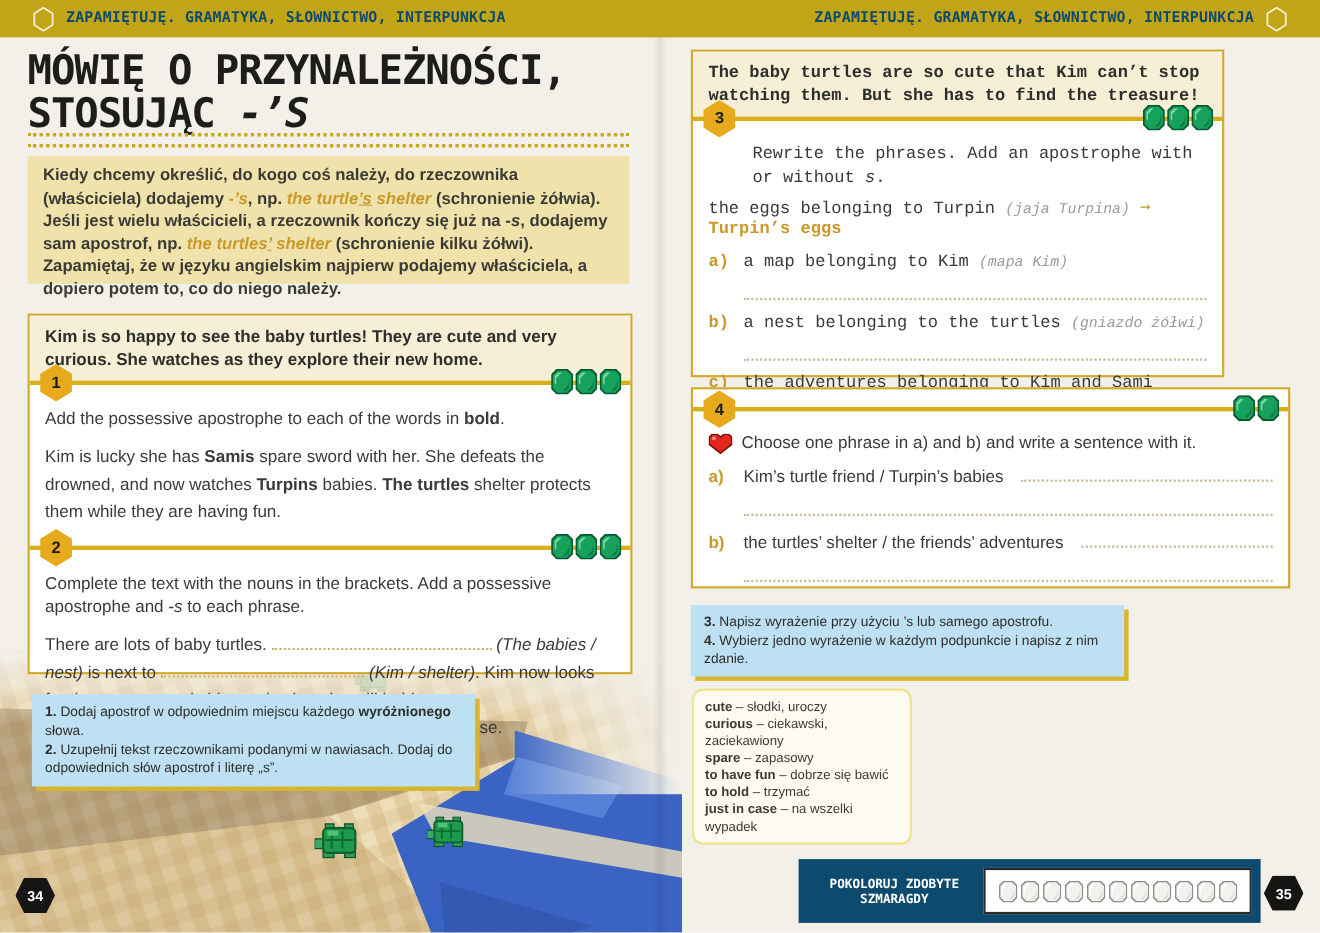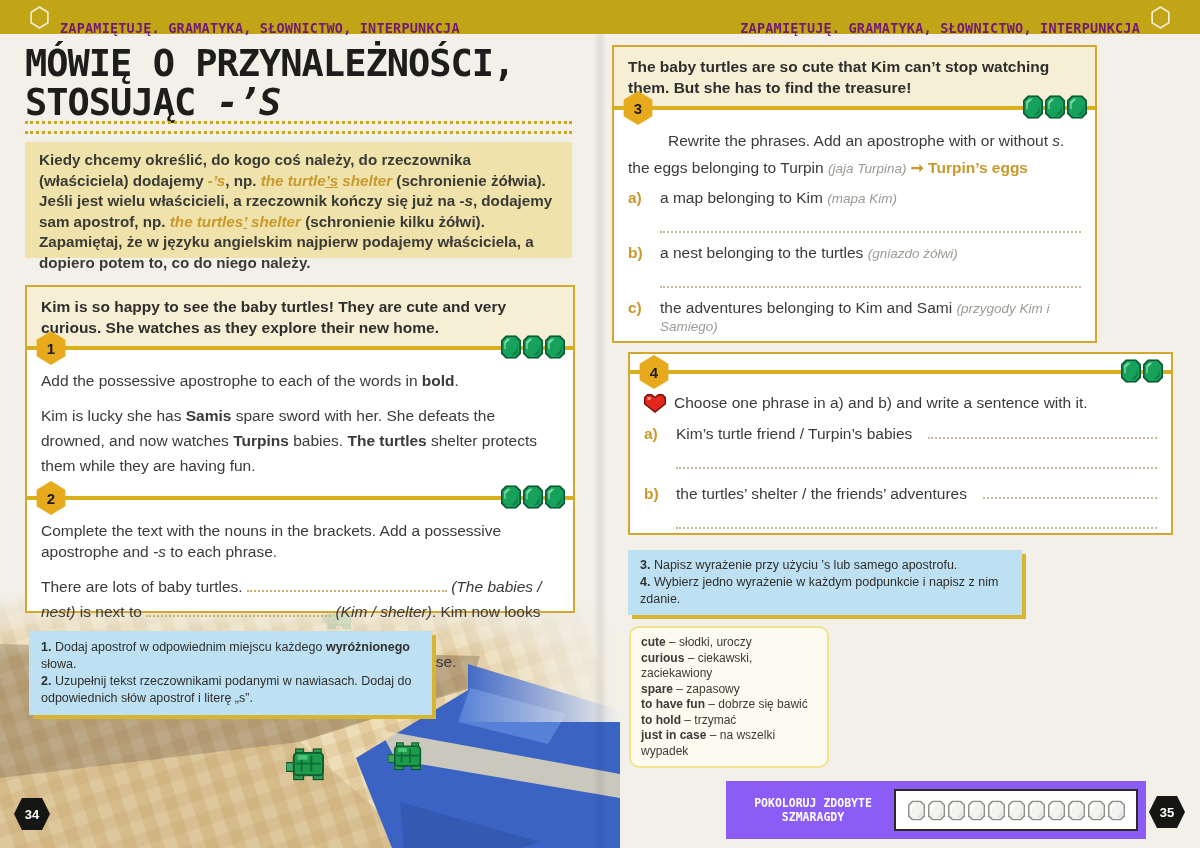--- a/index.html
+++ b/index.html
@@ -2,21 +2,21 @@
 <html><head>
 <meta charset="utf-8">
 <style>
   html,body{margin:0;padding:0;}
   #stage{position:relative;width:1200px;height:848px;background:#F2F0E9;overflow:hidden;
          font-family:"Liberation Sans",sans-serif;color:#3A3A38;}
   .pixelfont{font-family:"DejaVu Sans Mono",monospace;font-weight:bold;}
 
   
   .goldbar{position:absolute;left:0;top:0;width:1200px;height:34px;background:#C2A516;z-index:5;}
-  .goldbar .htext{position:absolute;top:20px;font-size:13.5px;letter-spacing:.2px;color:#701a75;}
+  .goldbar .htext{position:absolute;top:8px;font-size:13.5px;letter-spacing:.2px;color:#0c4a6e;}
   .htext.l{left:60px;} .htext.r{right:60px;}
   .hexout{position:absolute;top:6px;}
   .hexout.l{left:30px;} .hexout.r{right:30px;}
 
   
   .title{position:absolute;left:25px;top:44px;width:560px;z-index:2;
          font-family:"DejaVu Sans Mono",monospace;font-weight:bold;
          font-size:37px;line-height:39px;color:#1D1D1B;letter-spacing:-1px;}
   .title .em{font-style:italic;}
   .dotsep{position:absolute;left:25px;top:121px;width:547px;height:7px;
@@ -26,21 +26,21 @@
   .infobox{position:absolute;left:25px;top:142px;width:547px;height:116px;background:#F0E2AB;
            box-sizing:border-box;padding:8px 14px;z-index:2;}
   .infobox p{margin:0;font-size:15.2px;line-height:20.5px;font-weight:bold;color:#3B3B36;}
   .gold-it{color:#C9992B;font-style:italic;}
   .u{text-decoration:underline;}
   .it{font-style:italic;}
 
   
   .exbox{position:absolute;background:#FFFFFF;border:2px solid #D2A92E;box-sizing:border-box;z-index:2;}
   .exbox1{left:25px;top:285px;width:550px;height:328px;}
-  .exbox3{left:612px;top:45px;width:485px;height:298px;}
+  .exbox3{left:628px;top:45px;width:485px;height:298px;font-family:Liberation Mono, monospace;}
   .exbox4{left:628px;top:352px;width:545px;height:183px;}
   .intro{background:#F6EFD6;padding:9px 14px 8px;font-weight:bold;font-size:15.5px;
          line-height:21px;color:#2E2E2C;}
   .divider{position:relative;height:4px;background:#D9AF1E;margin:0 0 20px 0;}
   .divider.mid{margin-top:14px;}
   .divider.top4{margin-top:16px;}
   .hexnum{position:absolute;left:8px;top:-15px;width:32px;height:34px;background:#E7AA1D;
           clip-path:polygon(50% 0,95% 26%,95% 74%,50% 100%,5% 74%,5% 26%);
           display:flex;align-items:center;justify-content:center;
           font-weight:bold;font-size:15px;color:#1C1C1A;z-index:3;}
@@ -77,21 +77,21 @@
                border-radius:0 0 10px 10px;box-shadow:1px 2px 3px rgba(0,0,0,.08);
                box-sizing:border-box;padding:8px 10px 9px;z-index:2;}
   .vocab-small .ybar{position:absolute;left:0;top:0;width:100%;height:7px;background:#FFDE00;}
   .vocab-small p{margin:2px 0 0;font-size:11.5px;line-height:15px;}
   .vocab-main{position:absolute;left:629px;top:626px;width:200px;background:#FDFBF0;
               border:2px solid #EFE48C;border-radius:10px;box-sizing:border-box;
               padding:7px 10px;z-index:2;}
   .vocab-main p{margin:0;font-size:12px;line-height:15.5px;}
 
   
-  .bottombar{position:absolute;left:726px;top:781px;width:420px;height:58px;background:#8b5cf6;
+  .bottombar{position:absolute;left:726px;top:781px;width:420px;height:58px;background:#0c4a6e;
              display:flex;align-items:center;box-sizing:border-box;padding:0 8px 0 14px;z-index:4;}
   .bb-label{width:146px;text-align:center;color:#FFFFFF;font-family:"DejaVu Sans Mono",monospace;
             font-weight:bold;font-size:11.5px;line-height:14px;letter-spacing:0;}
   .slotpanel{margin-left:8px;flex:1;height:42px;background:#FFFFFF;border:2px solid #2A2A26;
              display:flex;align-items:center;justify-content:center;gap:3px;box-sizing:border-box;}
   .slot{width:17px;height:21px;}
 
   
   .pagehex{position:absolute;width:36px;height:32px;background:#151513;color:#fff;
            clip-path:polygon(22% 0,78% 0,100% 50%,78% 100%,22% 100%,0 50%);

